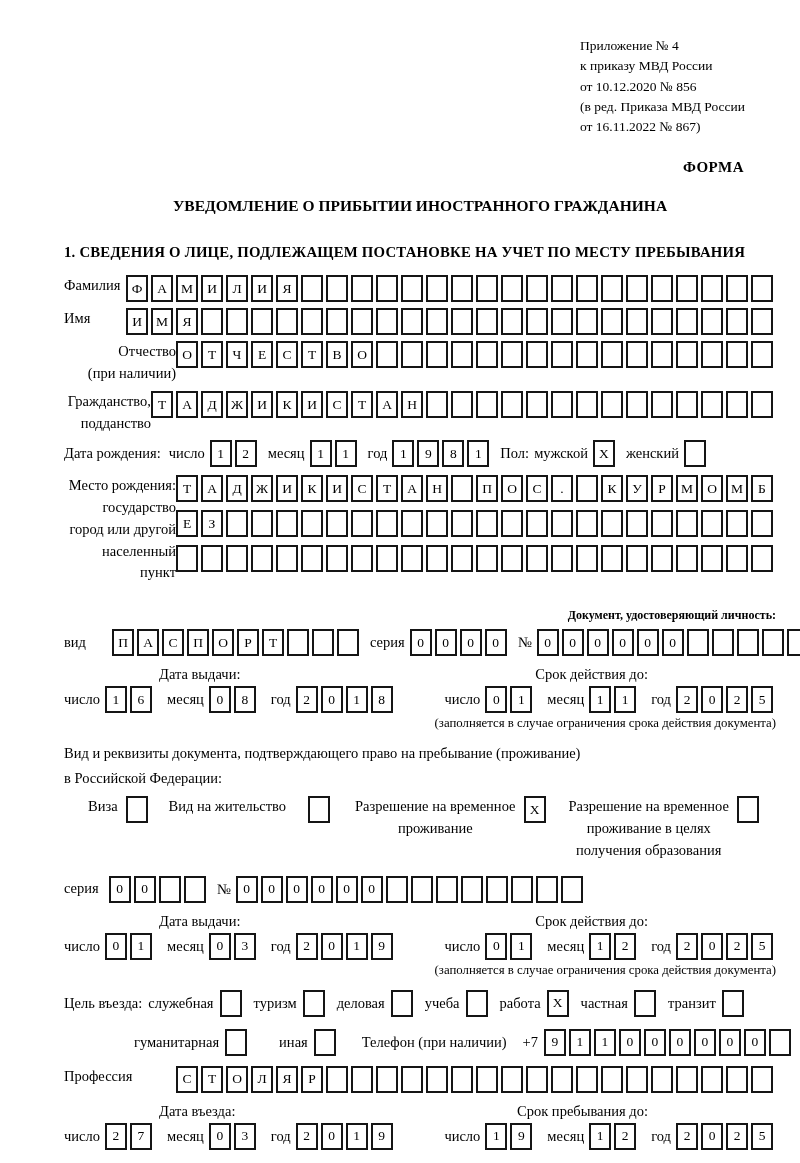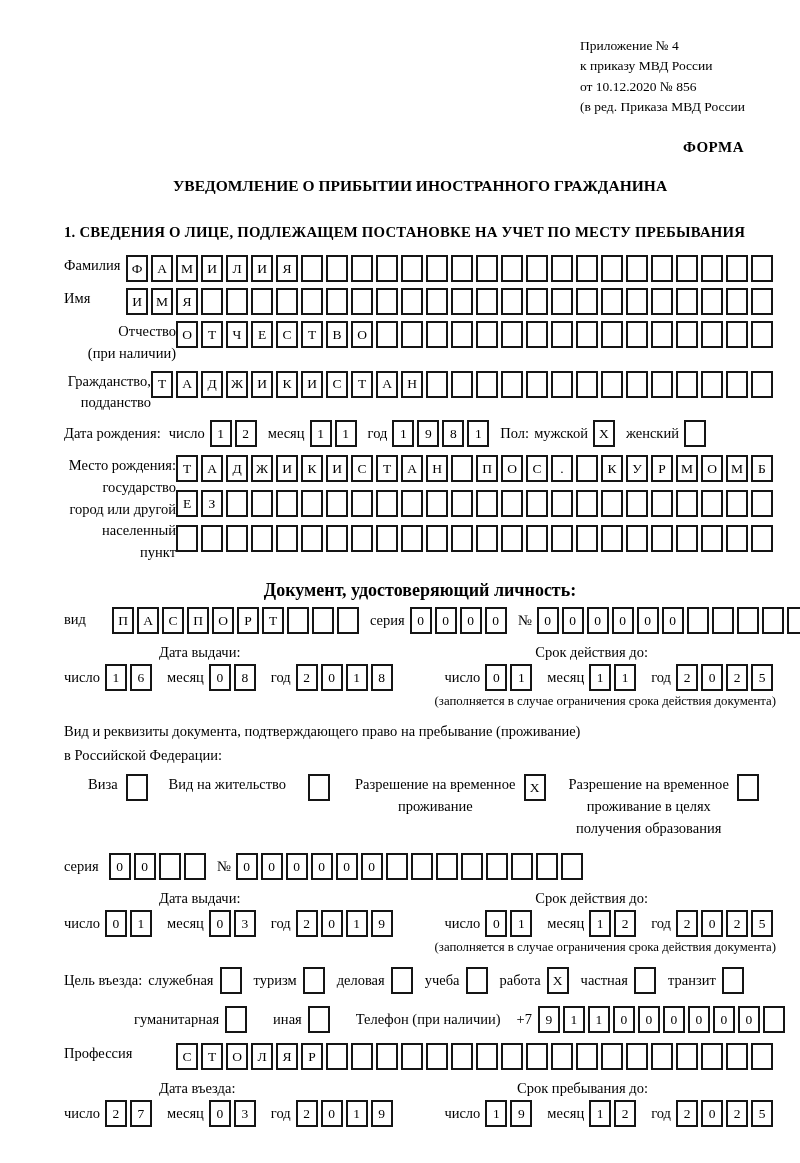--- a/index.html
+++ b/index.html
@@ -21,21 +21,21 @@
   .w62{width:62px;} .w87{width:87px;} .w112{width:112px;}
   .sub{font-size:14.5px;margin:0 5px 0 8px;flex-shrink:0;}
   .boxes{display:flex;flex-wrap:nowrap;}
   .cell{
     width:18px;height:23px;border:2px solid #151515;margin-right:3px;
     display:flex;align-items:center;justify-content:center;
     font-size:13.5px;line-height:1;flex-shrink:0;box-sizing:content-box;background:#fff;
   }
   .col{display:flex;flex-direction:column;}
   .col .boxes{margin-top:0;} .col .boxes + .boxes{margin-top:8px;}
-  .center-head{margin-top:16px;text-align:center;font-weight:bold;font-size:18px;}
+  .center-head{margin-top:24px;text-align:right;font-weight:bold;font-size:12px;}
   .date-block{margin-top:10px;}
   .date-caps{display:flex;font-size:14.5px;}
   .cap-l{margin-left:95px;} .cap-r{margin-left:auto;margin-right:128px;}
   .date-vals{display:flex;justify-content:space-between;margin-top:3px;}
   .dgroup{display:flex;align-items:center;font-size:14.5px;}
   .dgroup .sub{margin:0 5px 0 0;} .dgroup .gap2{margin-left:12px;}
   .date-note{margin-top:3px;text-align:right;font-size:12.8px;}
   .para{margin-top:10px;font-size:14.5px;line-height:1.7;}
   .visa-row{display:flex;align-items:flex-start;margin-top:6px;font-size:14.5px;margin-left:24px;}
   .cbg{display:flex;align-items:flex-start;}
@@ -49,20 +49,21 @@
 </head>
 <body>
 
 <div class="page">
 
   <div class="appendix">
     <div>Приложение № 4</div>
     <div>к приказу МВД России</div>
     <div>от 10.12.2020 № 856</div>
     <div class="gap">(в ред. Приказа МВД России</div>
+    <div>от 16.11.2022 № 867)</div>
   </div>
 
   <div class="forma">ФОРМА</div>
 
   <div class="title">
     <div>УВЕДОМЛЕНИЕ О ПРИБЫТИИ ИНОСТРАННОГО ГРАЖДАНИНА</div>
   </div>
 
   <div class="sec-heading">1. СВЕДЕНИЯ О ЛИЦЕ, ПОДЛЕЖАЩЕМ ПОСТАНОВКЕ НА УЧЕТ ПО МЕСТУ ПРЕБЫВАНИЯ</div>
 
@@ -537,21 +538,21 @@
     <span class="boxes">
         <span class="cell"></span>
       </span>
   </div>
 
   <div class="purpose-row indent">
     <span class="plbl">гуманитарная</span>
     <span class="boxes">
         <span class="cell"></span>
       </span>
-    <span class="plbl" style="margin-left:14px;">иная</span>
+    <span class="plbl" style="margin-left:20px;">иная</span>
     <span class="boxes">
         <span class="cell"></span>
       </span>
     <span class="plbl" style="margin-left:14px;">Телефон (при наличии)</span>
     <span class="plbl" style="margin-left:10px;">+7</span>
     <span class="boxes">
         <span class="cell">9</span>
         <span class="cell">1</span>
         <span class="cell">1</span>
         <span class="cell">0</span>

